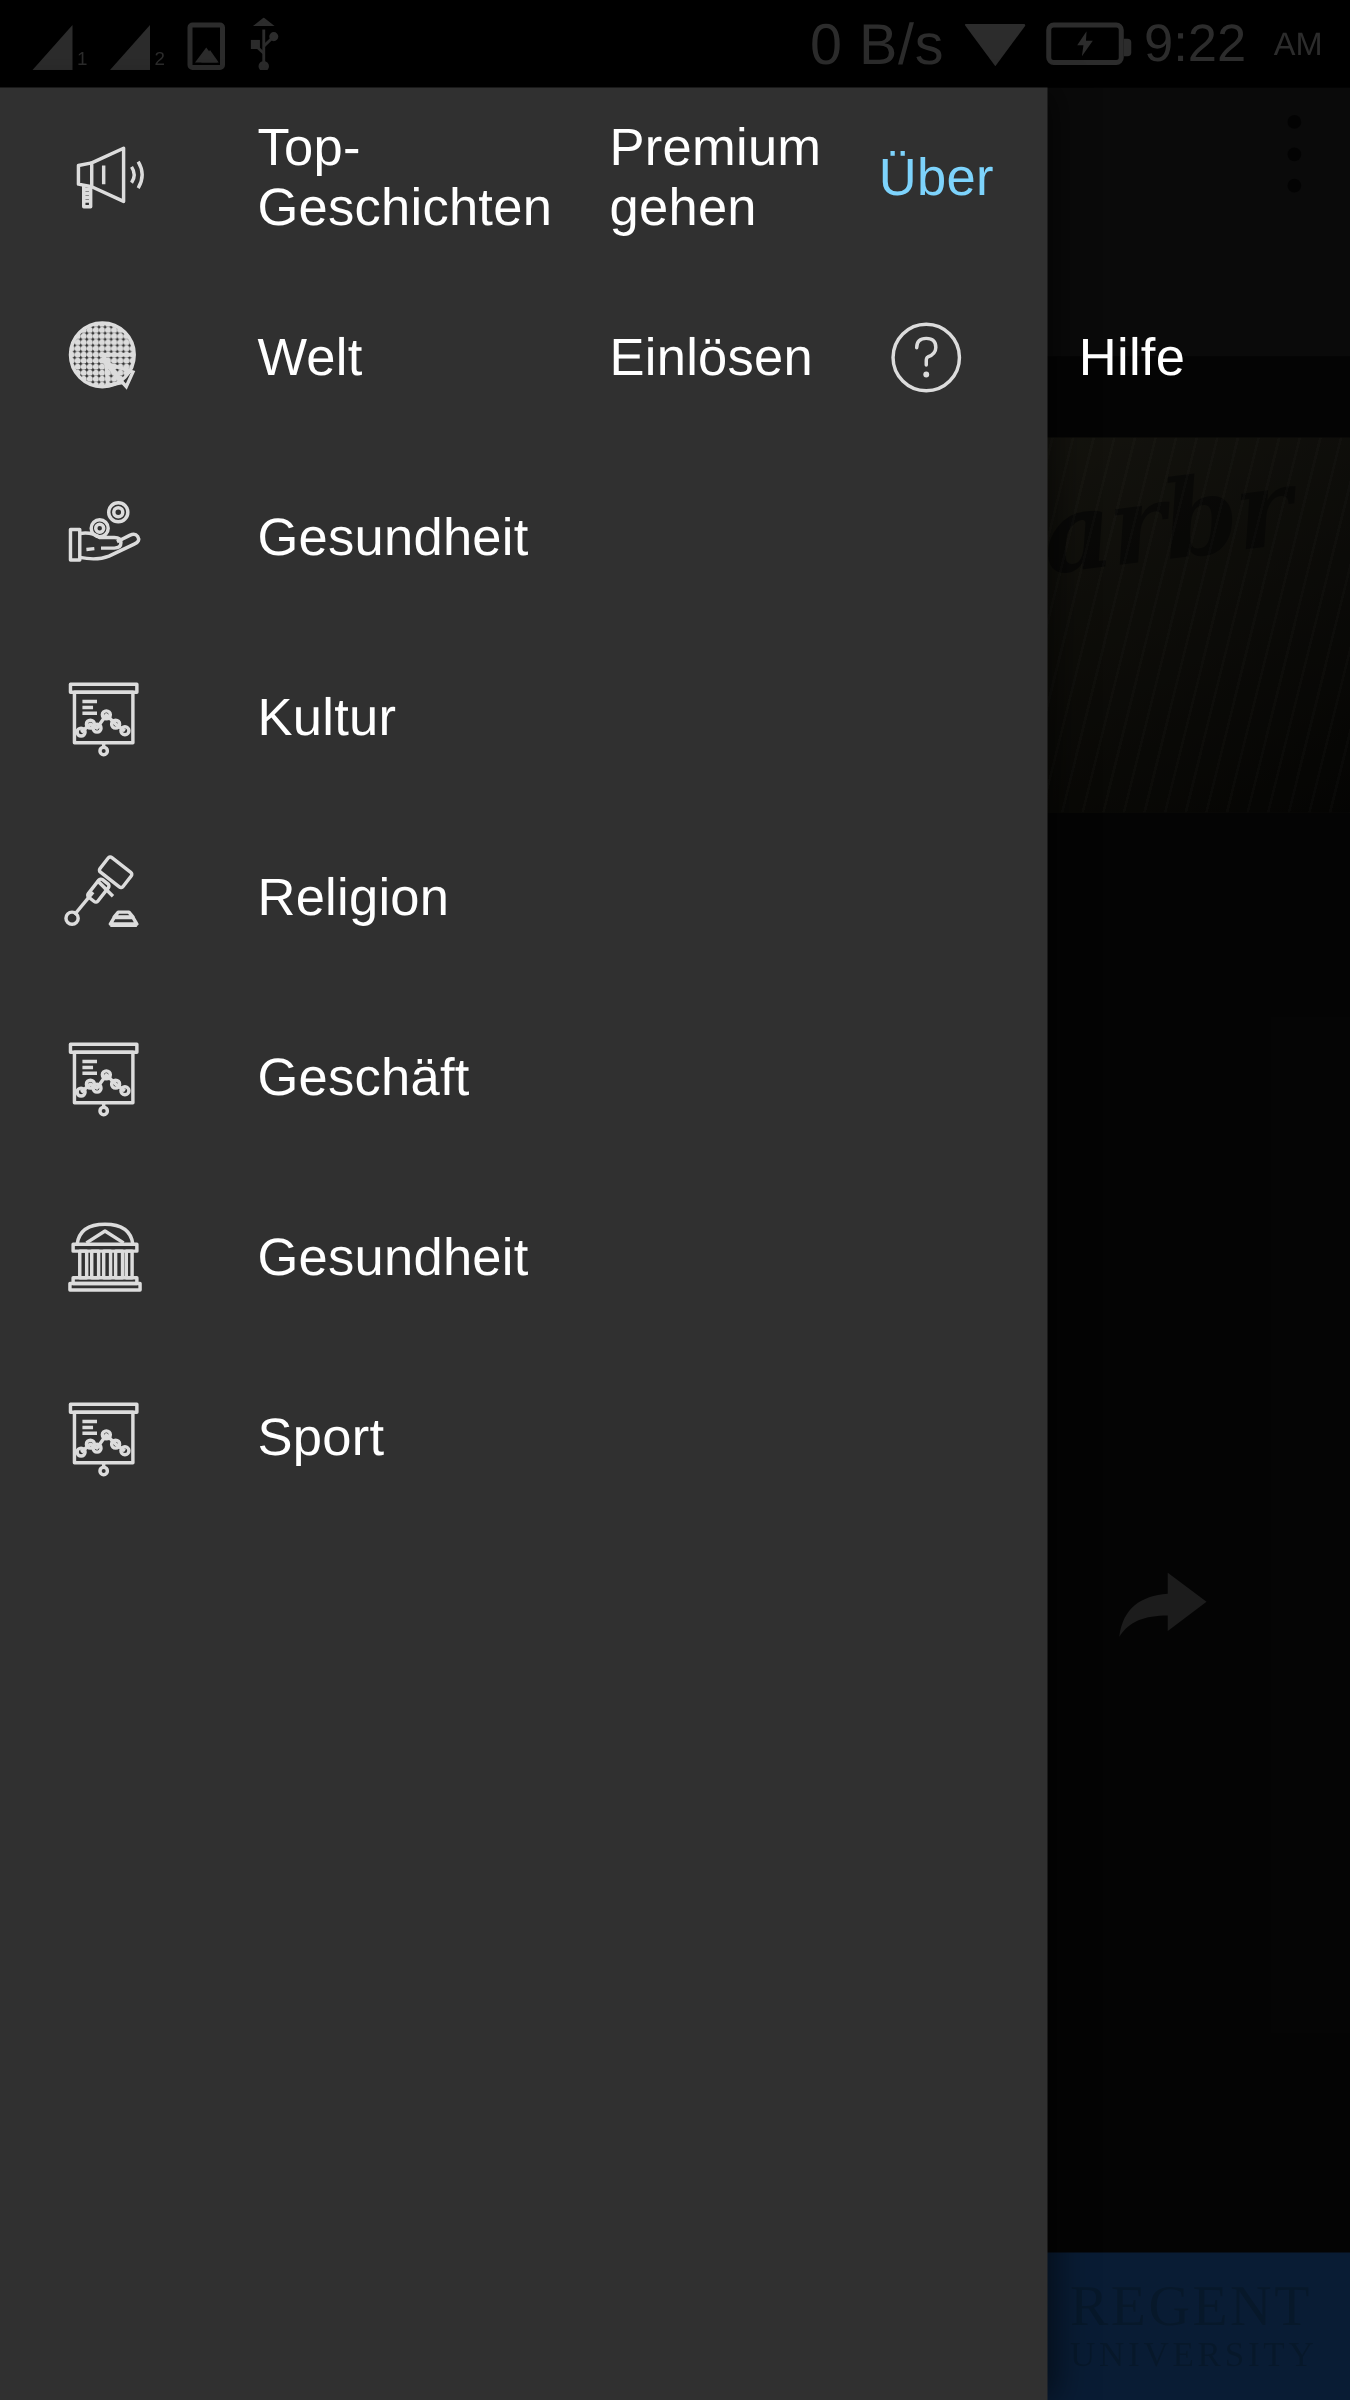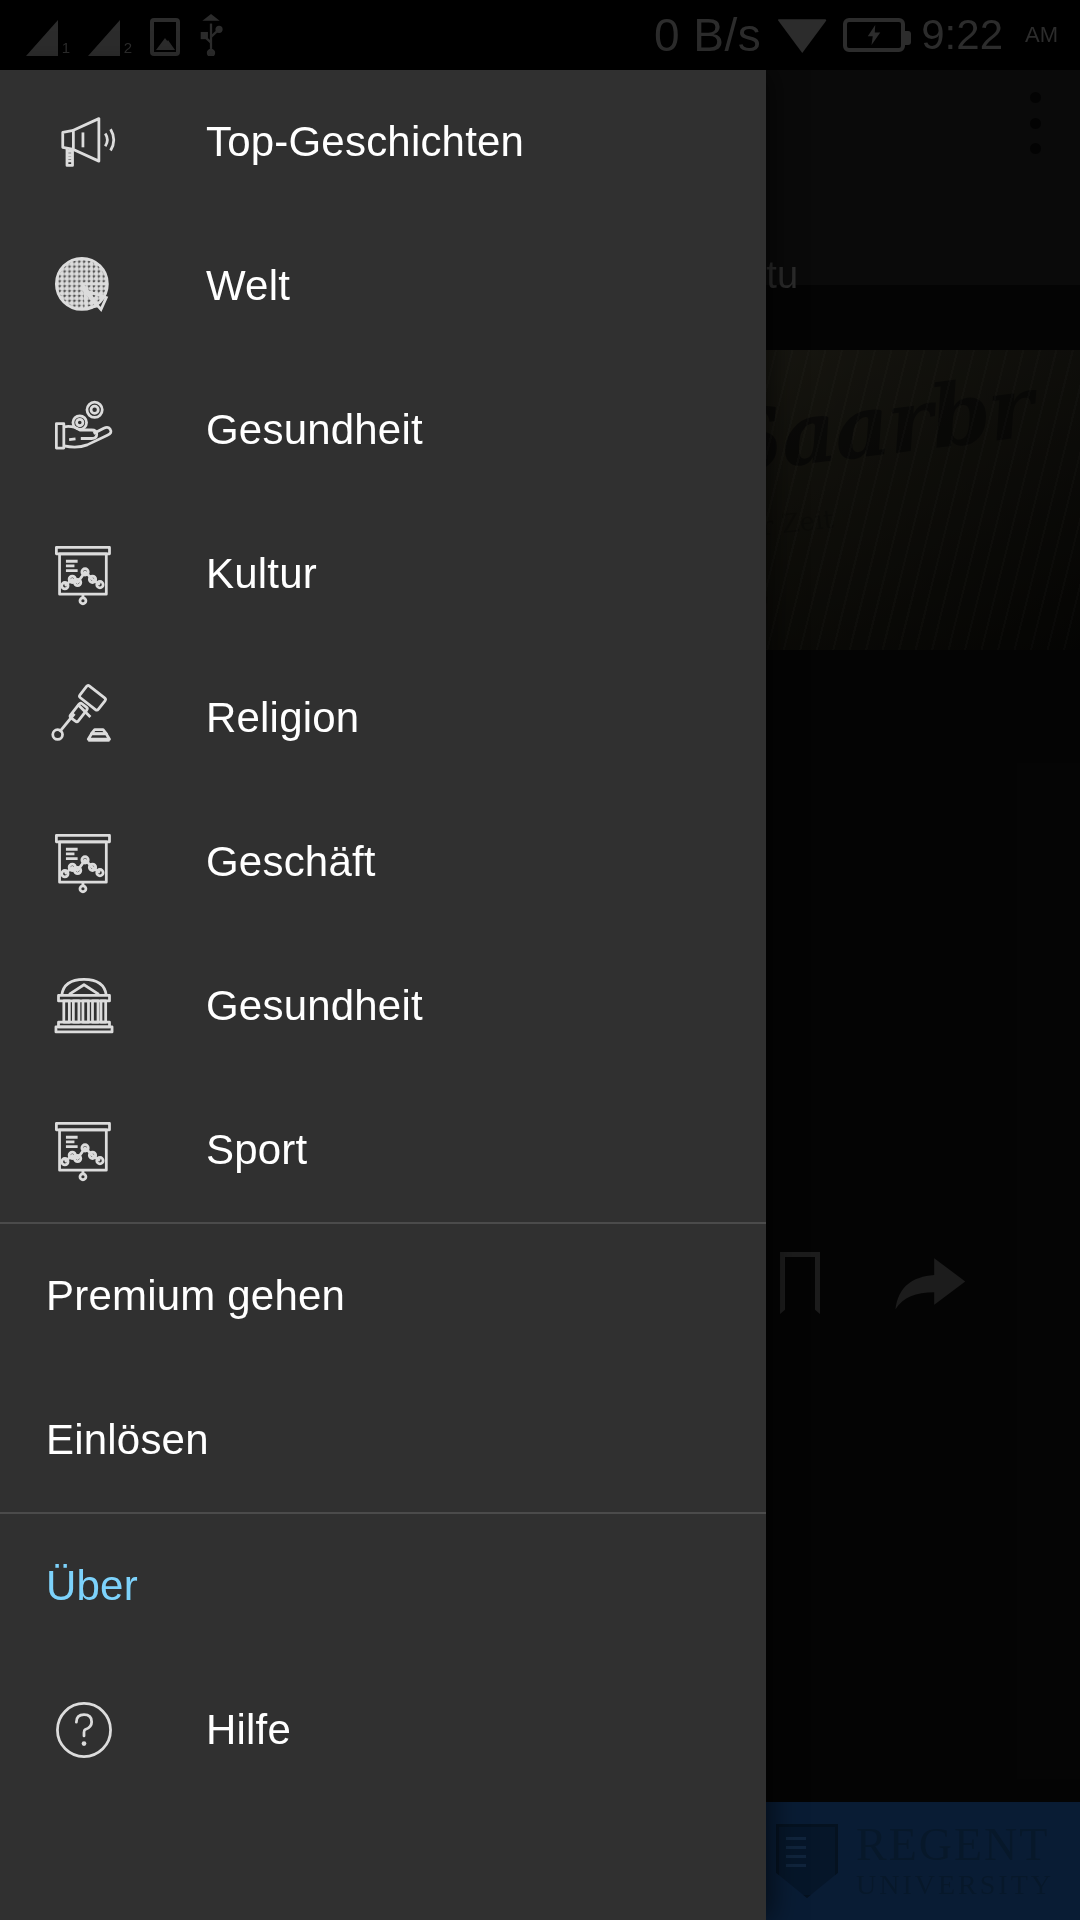--- a/index.html
+++ b/index.html
@@ -168,28 +168,28 @@
   .icon-battery{
     width:62px; height:34px; border:4px solid #2c2c2c; border-radius:6px;
     position:relative; display:flex; align-items:center; justify-content:center;
   }
   .icon-battery:after{
     content:""; position:absolute; right:-10px; top:9px; width:6px; height:14px;
     background:#2c2c2c; border-radius:0 3px 3px 0;
   }
   .bolt{ width:14px; height:20px; color:#2c2c2c; }
   .sb-time{ font-size:42px; color:#2c2c2c; }
-  .sb-ampm{ font-size:22px; color:#2c2c2c; margin-left:6px; }
+  .sb-ampm{ font-size:26px; color:#2c2c2c; margin-left:6px; }
 
   
   #nav-drawer{
-    position:absolute; left:0; top:70px; width:766px; bottom:0;
+    position:absolute; left:0; top:70px; width:838px; bottom:0;
     background:#303030; z-index:50;
     box-shadow: 6px 0 26px rgba(0,0,0,.55);
-    display:flex; flex-direction:column;
+    display:flex; flex-direction:row;
   }
   .drawer-section{ padding:0; }
   .drawer-item{
     display:flex; align-items:center;
     height:144px; padding-left:40px;
     cursor:pointer;
   }
   .drawer-item .item-icon{
     width:88px; height:88px; flex:0 0 88px;
     display:flex; align-items:center; justify-content:center;

